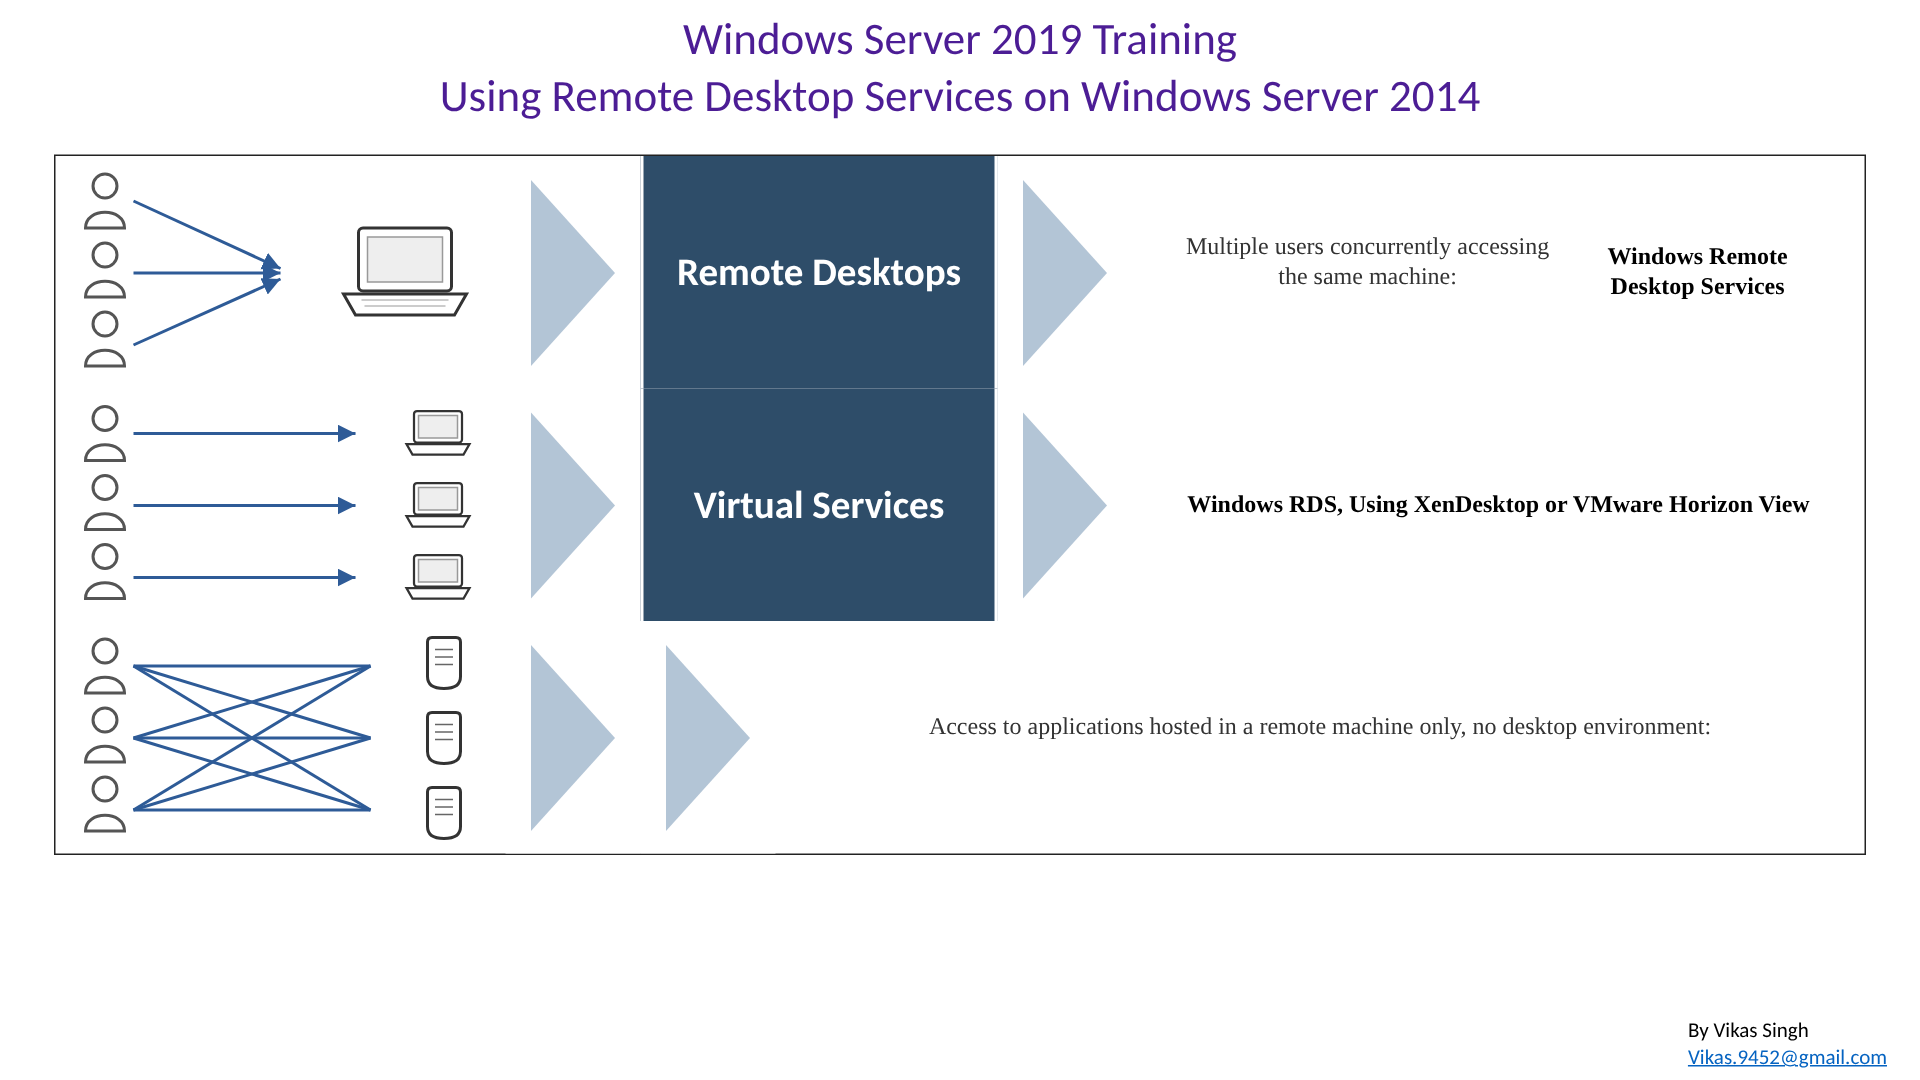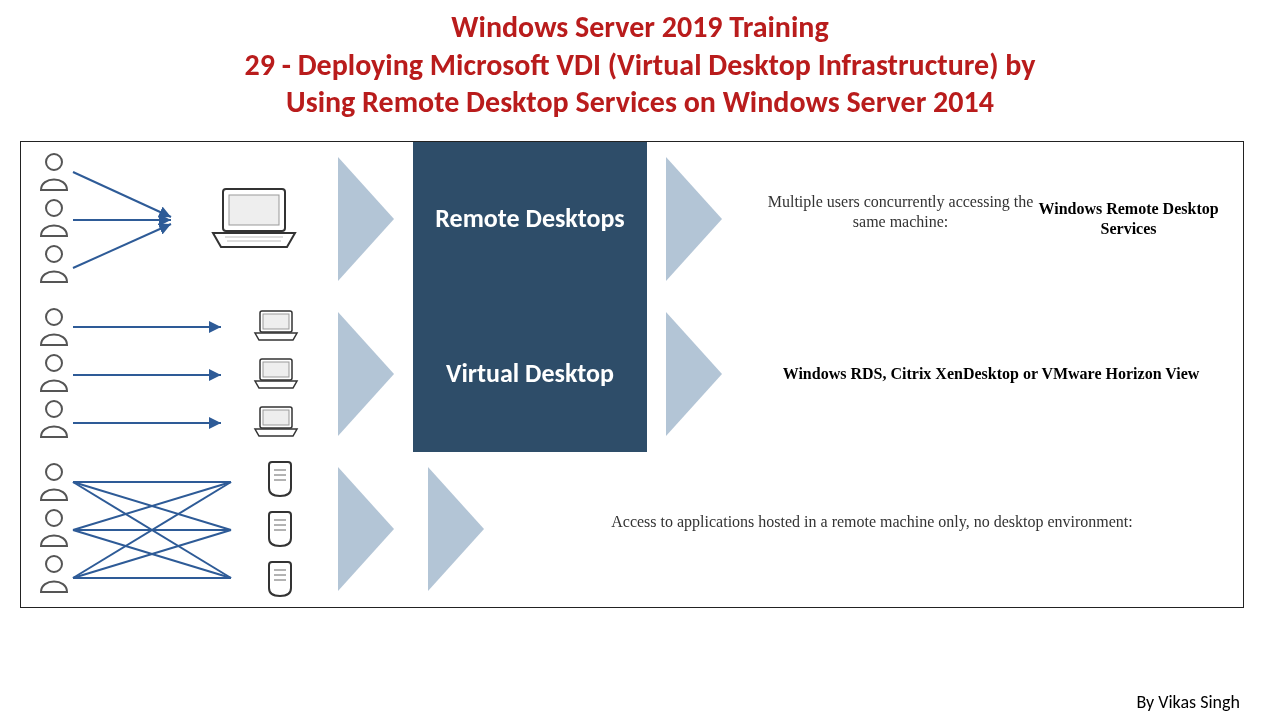--- a/index.html
+++ b/index.html
@@ -6,28 +6,28 @@
     margin: 0;
     padding: 0;
     width: 1280px;
     height: 720px;
     font-family: Calibri, Arial, sans-serif;
     background: #fff;
     overflow: hidden;
   }
   .header {
     text-align: center;
-    color: #b91c1c;
+    color: #4c1d95;
     font-size: 30px;
     line-height: 1.25;
     padding: 8px 30px 10px 30px;
-    font-weight: 700;
+    font-weight: 400;
   }
   .diagram {
-    margin: 10px 36px 6px 20px;
+    margin: 10px 36px 6px 36px;
     border: 1px solid #222;
     background: #fff;
     padding: 0;
   }
   .row {
     display: flex;
     align-items: stretch;
     height: 155px;
   }
   .row + .row {
@@ -108,38 +108,37 @@
     padding: 6px 24px;
     color: #333;
     font-size: 16px;
     line-height: 1.25;
     font-family: Liberation Serif, serif;
   }
   .desc-top { margin-bottom: 14px; }
   .desc-bottom { font-weight: 700; color: #000000; }
   .footer {
     position: absolute;
-    right: 40px;
+    right: 22px;
     bottom: 6px;
     text-align: left;
-    font-size: 18px;
+    font-size: 14px;
     color: #000;
     line-height: 1.3;
   }
   .footer a {
     color: #0563c1;
     text-decoration: underline;
   }
 </style>
 </head>
 <body>
 
 <div class="header">
   <div>Windows Server 2019 Training</div>
-  <div>29 - Deploying Microsoft VDI (Virtual Desktop Infrastructure) by</div>
   <div>Using Remote Desktop Services on Windows Server 2014</div>
 </div>
 
 <div class="diagram">
 
   <div class="row">
     <div class="left-cell">
       <div class="users">
         <span class="user-icon">
           <svg width="34" height="40" viewBox="0 0 34 40">
@@ -247,26 +246,26 @@
               <rect x="7" y="2" width="32" height="21" rx="2" fill="#fff" stroke="#333" stroke-width="1.5"></rect>
               <rect x="10" y="5" width="26" height="15" fill="#eee" stroke="#999"></rect>
               <path d="M2 24 L44 24 L40 31 L6 31 Z" fill="#fff" stroke="#333" stroke-width="1.5"></path>
             </svg>
         </span>
       </div>
     </div>
     <div class="tri-cell">
         <div class="tri"></div>
       </div>
-    <div class="label-cell">Virtual Desktop</div>
+    <div class="label-cell">Virtual Services</div>
     <div class="tri-cell after">
         <div class="tri"></div>
       </div>
     <div class="desc-cell">
-      <div class="desc-bottom">Windows RDS, Citrix XenDesktop or VMware Horizon View</div>
+      <div class="desc-bottom">Windows RDS, Using XenDesktop or VMware Horizon View</div>
     </div>
   </div>
 
   <div class="row">
     <div class="left-cell">
       <div class="users">
         <span class="user-icon">
           <svg width="34" height="40" viewBox="0 0 34 40">
               <circle cx="17" cy="10" r="8" fill="#fff" stroke="#555" stroke-width="2"></circle>
               <path d="M4 38 C4 24 30 24 30 38 Z" fill="#fff" stroke="#555" stroke-width="2"></path>
@@ -331,13 +330,14 @@
       </div>
     <div class="desc-cell">
       <div class="desc-top">Access to applications hosted in a remote machine only, no desktop environment:</div>
     </div>
   </div>
 
 </div>
 
 <div class="footer">
   <div>By Vikas Singh</div>
+  <a href="#">Vikas.9452@gmail.com</a>
 </div>
 
 </body></html>

